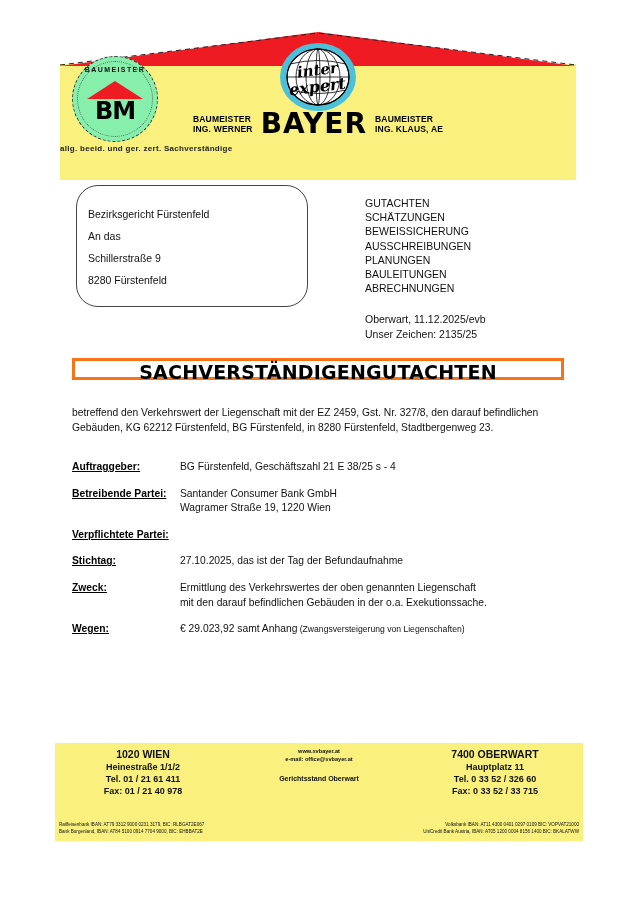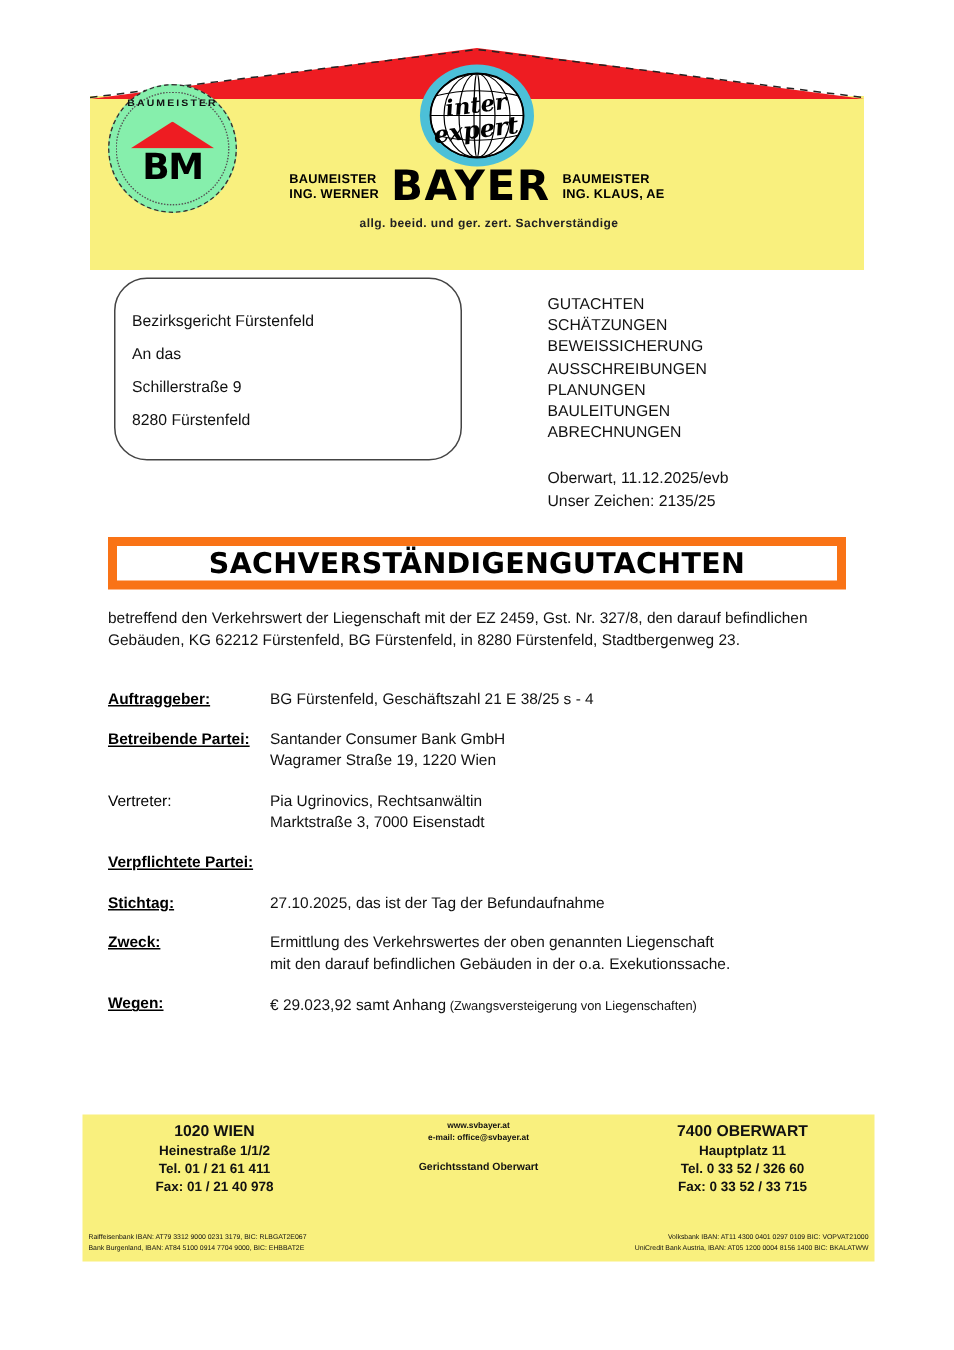--- a/index.html
+++ b/index.html
@@ -169,23 +169,22 @@
   .name-main {
     font-family: "DejaVu Sans", sans-serif;
     font-size: 28px;
     font-weight: bold;
     line-height: 28px;
     letter-spacing: 1px;
     color: #000;
   }
   .name-tagline {
     position: absolute;
-    left: 16px; right: 0;
+    left: 0; right: 0;
     top: 112px;
-    text-align: center;
     font-size: 8px;
     font-weight: bold;
     color: #222;
     letter-spacing: 0.3px;
   }
 
   
   .addr-box {
     position: absolute;
     left: 76px;
@@ -222,25 +221,25 @@
     line-height: 14.5px;
     color: #111;
   }
 
   
   .title-box {
     position: absolute;
     left: 72px;
     top: 358px;
     width: 492px;
-    height: 35px;
-    border: 6px solid #f97316;
+    height: 22px;
+    border: 3px solid #f97316;
     box-sizing: border-box;
     display: flex;
-    align-items: flex-end;
+    align-items: flex-start;
     justify-content: center;
   }
   .title-box .t {
     font-family: "DejaVu Sans", sans-serif;
     font-size: 19px;
     font-weight: bold;
     letter-spacing: 0.2px;
     color: #000;
   }
 
@@ -426,25 +425,20 @@
       <div class="frow">
         <div class="flabel u">Auftraggeber:</div>
         <div class="fval">BG Fürstenfeld, Geschäftszahl 21 E 38/25 s - 4</div>
       </div>
       <div class="frow">
         <div class="flabel u">Betreibende Partei:</div>
         <div class="fval">Santander Consumer Bank GmbH
 Wagramer Straße 19, 1220 Wien</div>
       </div>
       <div class="frow">
-        <div class="flabel plain">Vertreter:</div>
-        <div class="fval">Pia Ugrinovics, Rechtsanwältin
-Marktstraße 3, 7000 Eisenstadt</div>
-      </div>
-      <div class="frow">
         <div class="flabel u">Verpflichtete Partei:</div>
       </div>
       <div class="frow">
         <div class="flabel u">Stichtag:</div>
         <div class="fval">27.10.2025, das ist der Tag der Befundaufnahme</div>
       </div>
       <div class="frow">
         <div class="flabel u">Zweck:</div>
         <div class="fval">Ermittlung des Verkehrswertes der oben genannten Liegenschaft
 mit den darauf befindlichen Gebäuden in der o.a. Exekutionssache.</div>

